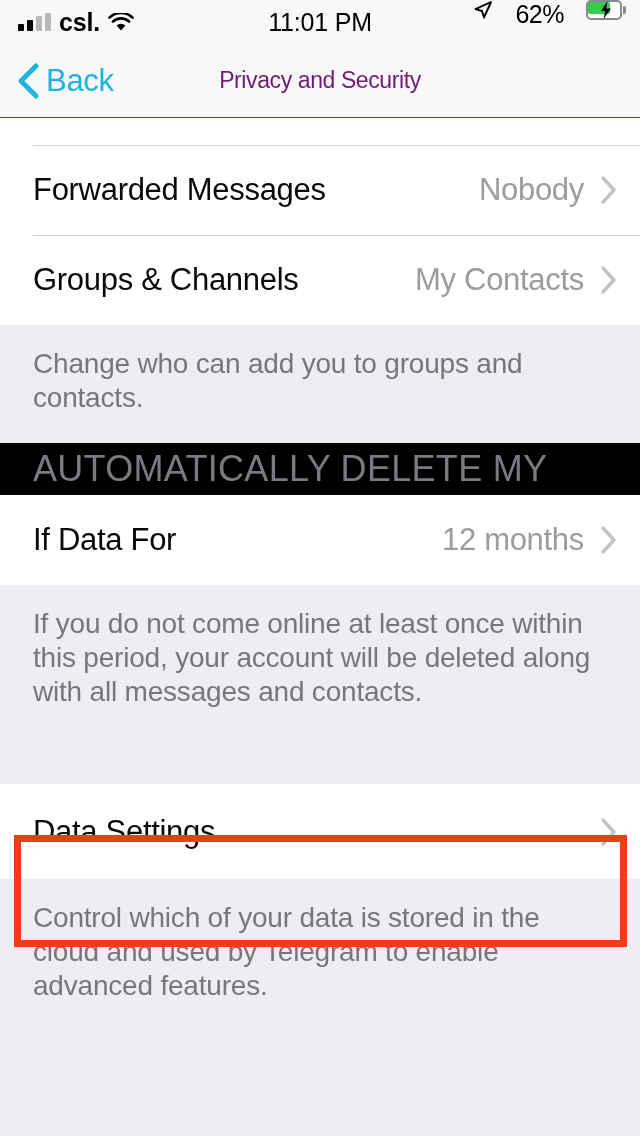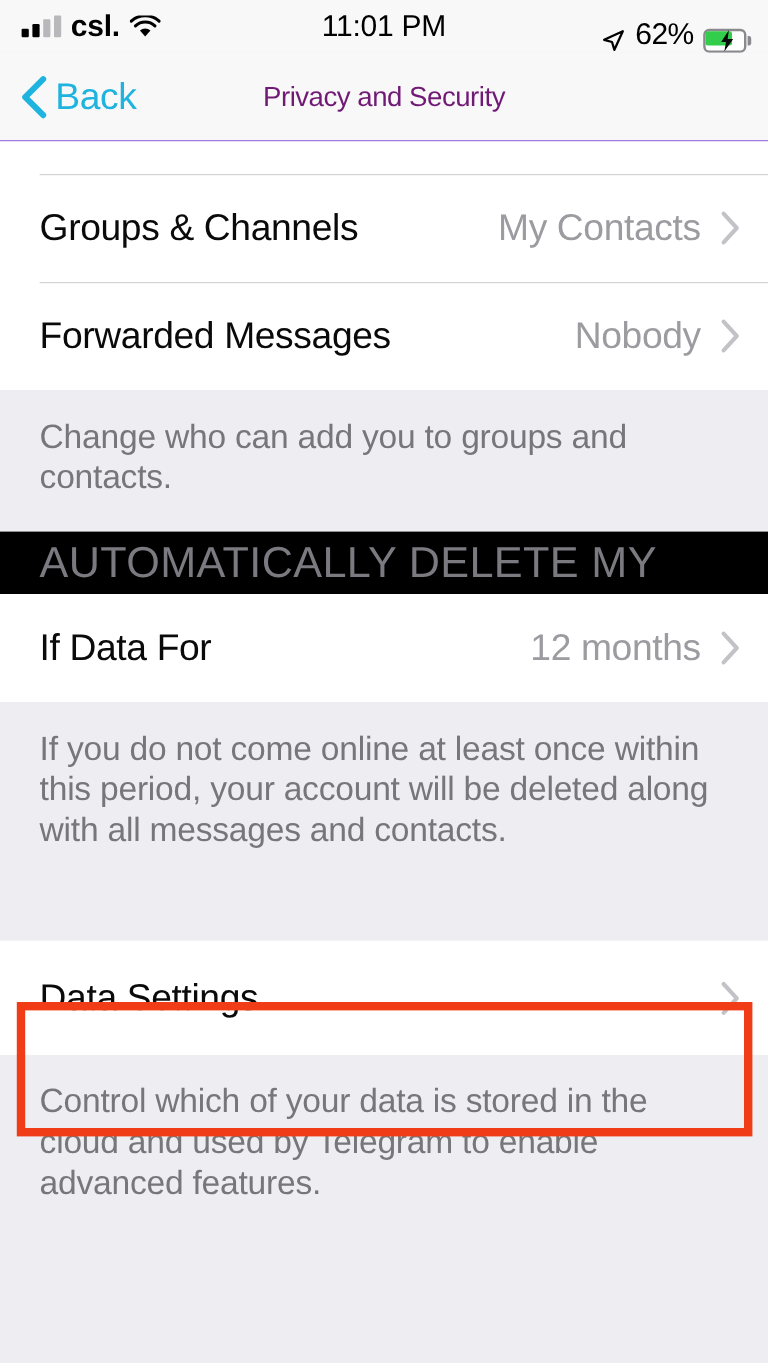--- a/index.html
+++ b/index.html
@@ -23,21 +23,21 @@
   .sig i:nth-child(2){ height:11px; }
   .sig i:nth-child(3){ height:15px; background:#B8B8BC; }
   .sig i:nth-child(4){ height:18px; background:#B8B8BC; }
   .carrier{ font-size:25px; color:#000; letter-spacing:-0.2px; }
   .wifi{ width:26px; height:19px; }
   .clock{
     position:absolute; left:0; right:0; top:0; height:44px;
     display:flex; align-items:center; justify-content:center;
     font-size:25px; color:#000; letter-spacing:-0.2px;
   }
-  .sb-right{ position:absolute; right:14px; top:0; height:44px; display:flex; align-items:flex-end; gap:8px; }
+  .sb-right{ position:absolute; right:14px; top:0; height:44px; display:flex; align-items:flex-start; gap:22px; }
   .loc-arrow{ width:20px; height:20px; }
   .batt-pct{ font-size:25px; color:#000; letter-spacing:-0.5px; }
   .battery{ position:relative; width:40px; height:20px; }
   .batt-body{
     position:absolute; left:0; top:0; width:36px; height:20px;
     border:2px solid #8A8A8E; border-radius:5px; background:#fff;
   }
   .batt-fill{
     position:absolute; left:2px; top:2px; width:22px; height:12px;
     background:#32CD4A; border-radius:2px;
@@ -165,32 +165,32 @@
 
       <div class="row row-clipped">
         <div class="inner">
           
           
           
         </div>
       </div>
 
       <div class="row">
+        <span class="row-label">Forwarded Messages</span>
+        <span class="row-value">Nobody</span>
+        <span class="row-chev">
+          <svg viewBox="0 0 18 30" width="18" height="30">
+              <path d="M3 3 L14 15 L3 27" fill="none" stroke="#C2C2C7" stroke-width="3.4" stroke-linecap="round" stroke-linejoin="round"></path>
+            </svg>
+        </span>
+      </div>
+
+      <div class="row">
         <span class="row-label">Groups &amp; Channels</span>
         <span class="row-value">My Contacts</span>
-        <span class="row-chev">
-          <svg viewBox="0 0 18 30" width="18" height="30">
-              <path d="M3 3 L14 15 L3 27" fill="none" stroke="#C2C2C7" stroke-width="3.4" stroke-linecap="round" stroke-linejoin="round"></path>
-            </svg>
-        </span>
-      </div>
-
-      <div class="row">
-        <span class="row-label">Forwarded Messages</span>
-        <span class="row-value">Nobody</span>
         <span class="row-chev">
           <svg viewBox="0 0 18 30" width="18" height="30">
               <path d="M3 3 L14 15 L3 27" fill="none" stroke="#C2C2C7" stroke-width="3.4" stroke-linecap="round" stroke-linejoin="round"></path>
             </svg>
         </span>
       </div>
     </div>
 
     <div class="footer-note" style="height:118px;">Change who can add you to groups and contacts.</div>
 

